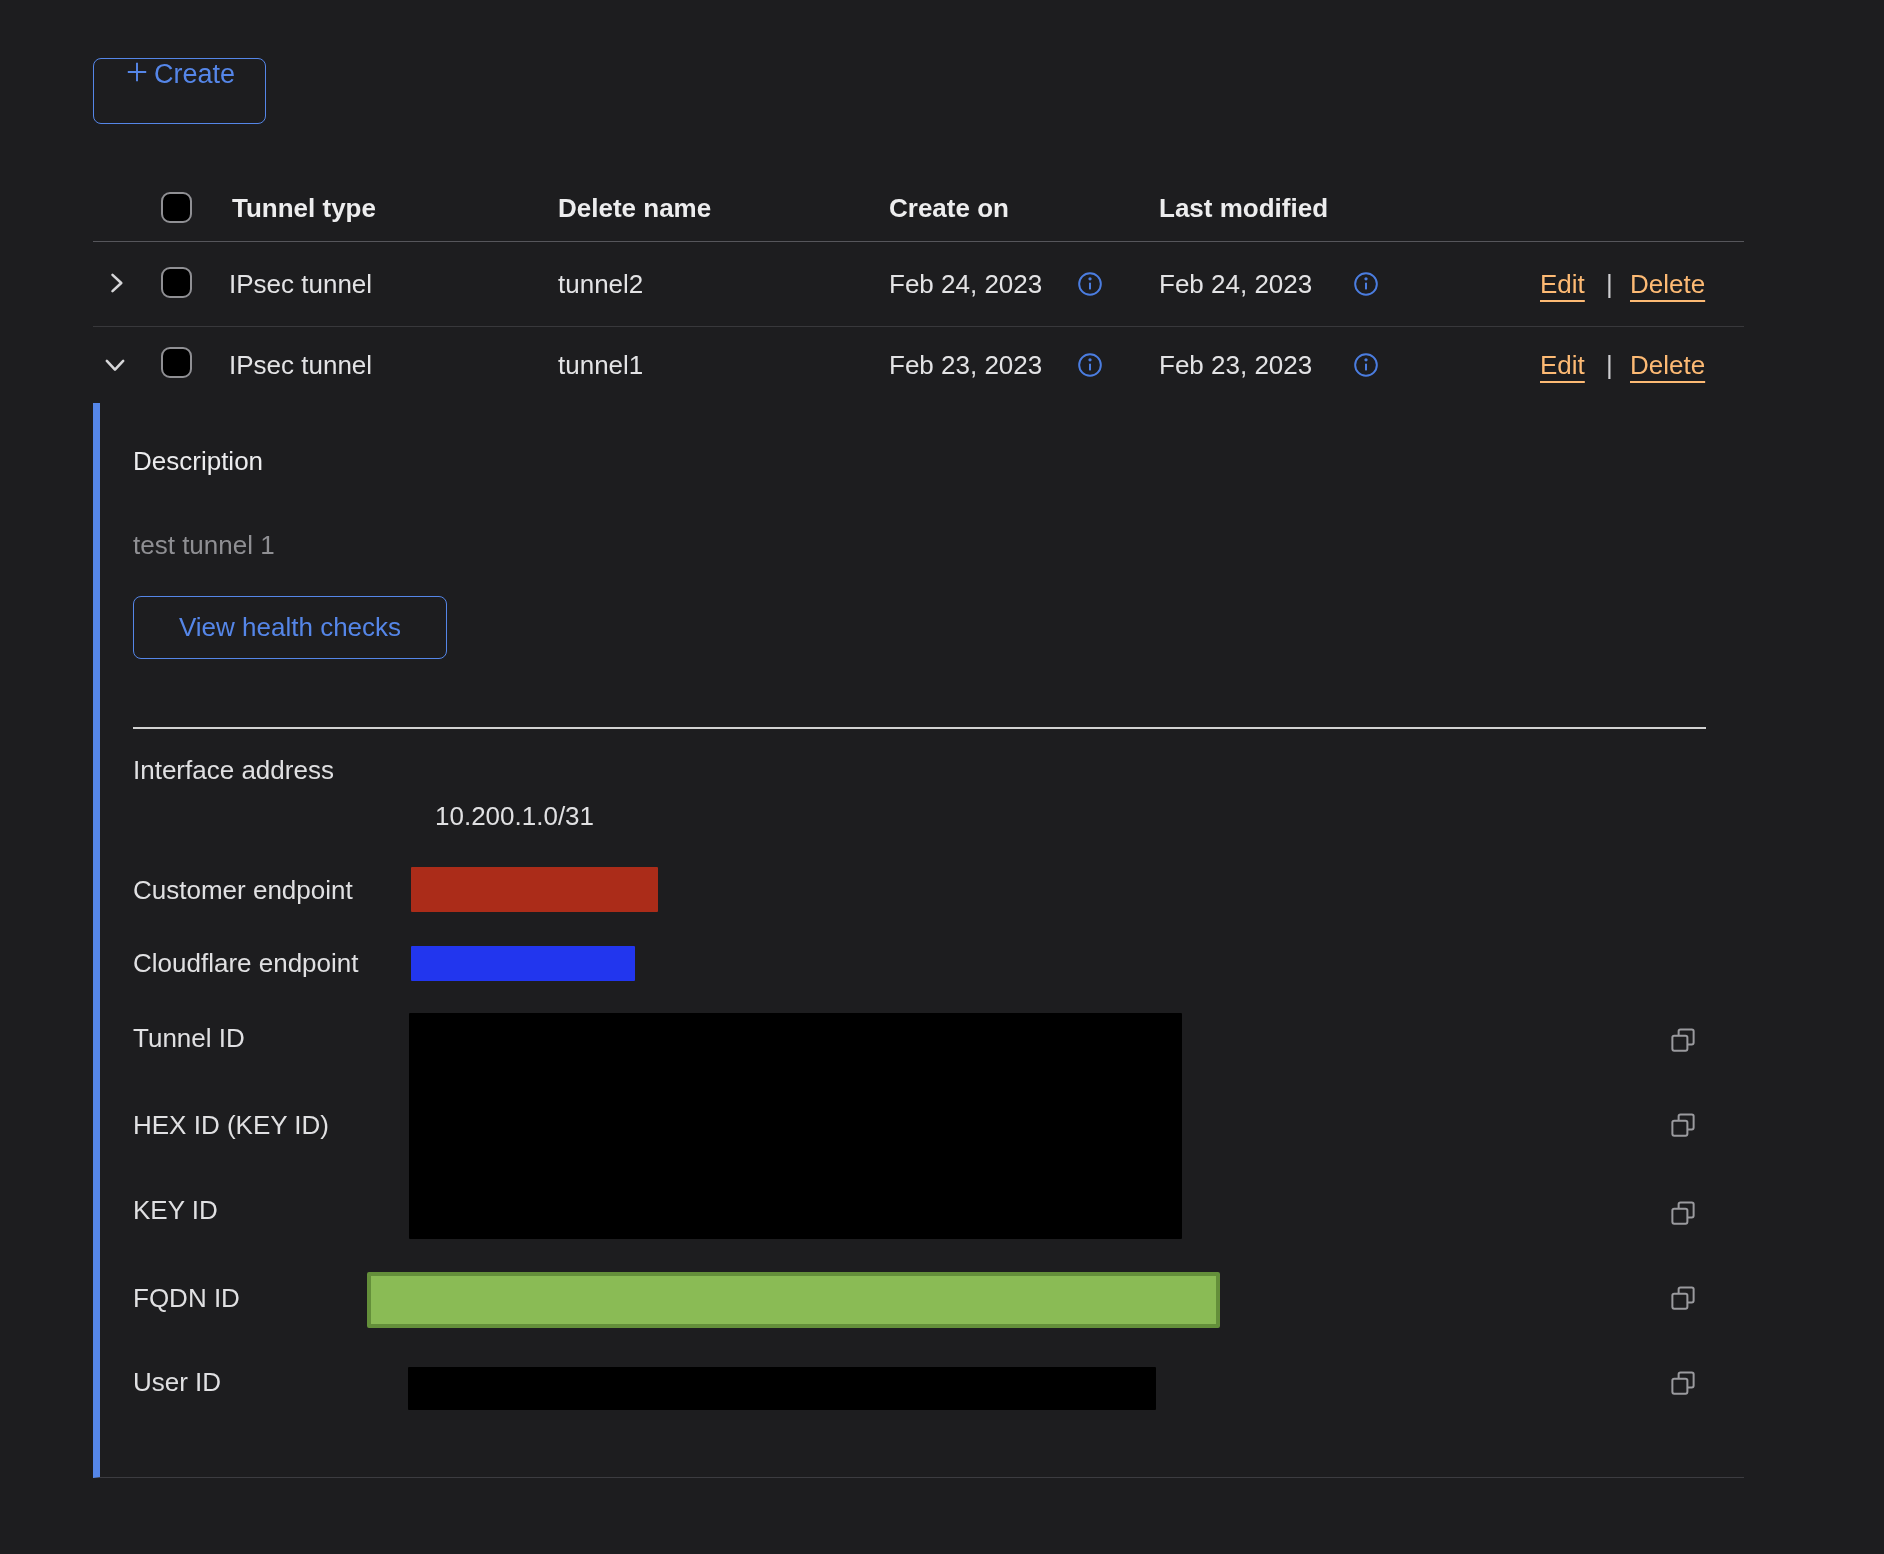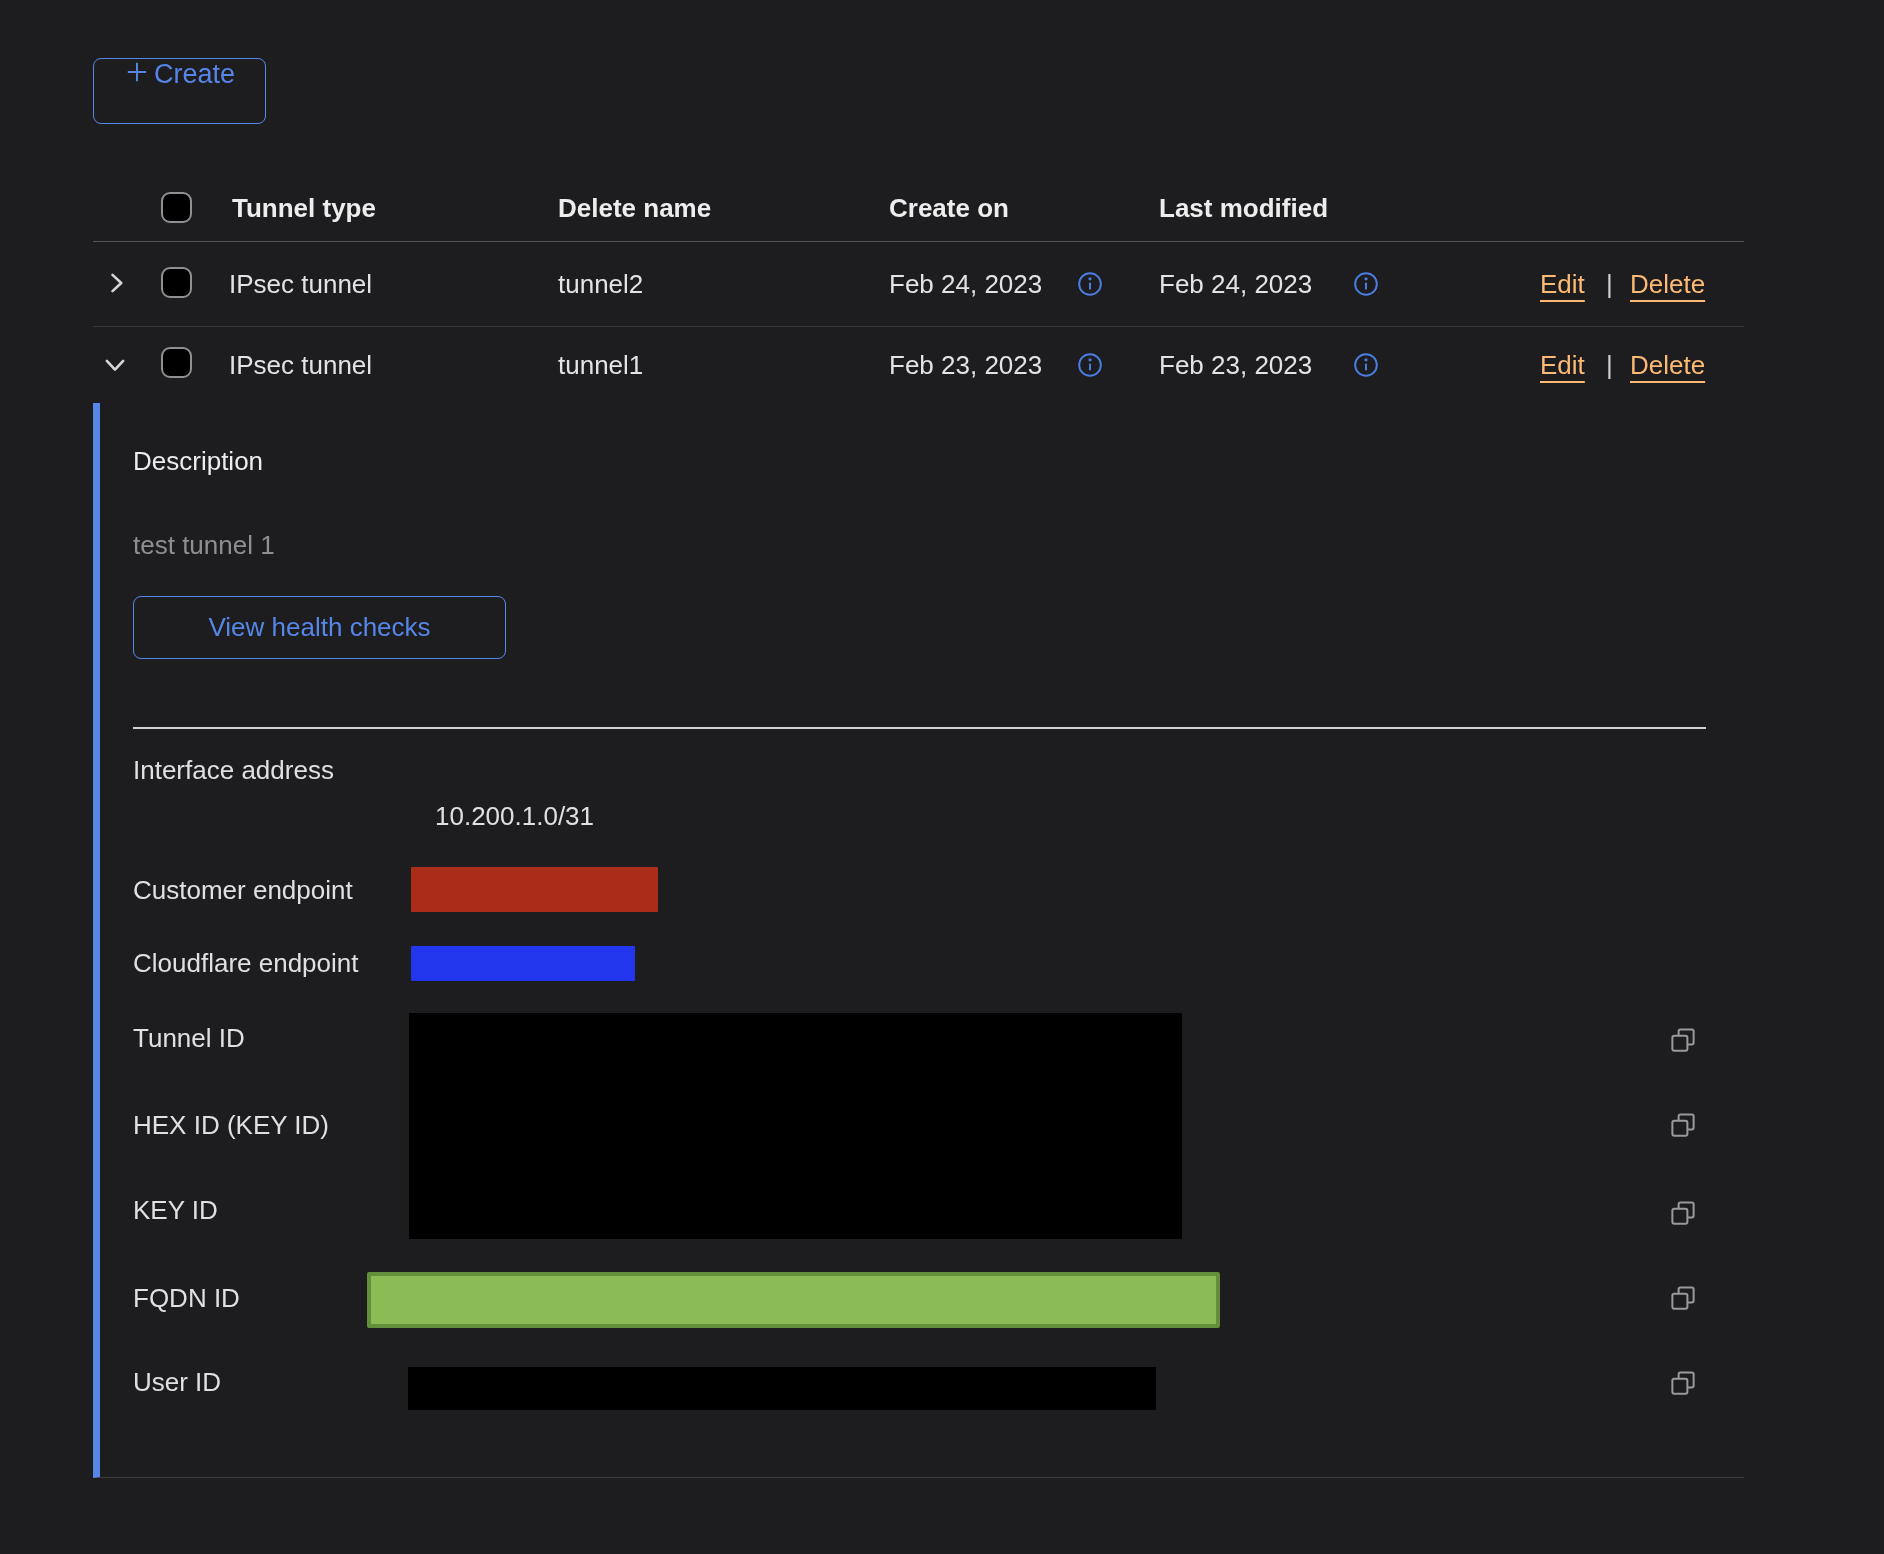--- a/index.html
+++ b/index.html
@@ -25,21 +25,21 @@
   .icon-btn{background:none;border:none;padding:0;cursor:pointer;line-height:0;}
   
   .panel{
     left:93px;top:403px;width:1651px;height:1075px;box-sizing:border-box;
     border-left:7px solid #5586e8;border-bottom:1px solid #3c3c40;background:#1d1d1f;
   }
   .lbl{font-size:26px;color:#e0e0e2;line-height:30px;white-space:nowrap;}
   .muted{color:#8f8f93;}
   .heading{color:#ececee;font-weight:400;}
   .health-btn{
-    left:133px;top:596px;width:373px;height:63px;display:flex;align-items:center;justify-content:center;
+    left:133px;top:596px;width:314px;height:63px;display:flex;align-items:center;justify-content:center;
     background:transparent;border:1.5px solid #5586e8;border-radius:8px;color:#5586e8;font-size:26px;cursor:pointer;box-sizing:border-box;
   }
   .divider{left:133px;top:727px;width:1573px;height:2px;background:#d2d2d2;}
   .redact{border-radius:1px;}
   .redact-red{left:411px;top:867px;width:247px;height:45px;background:#ab2c19;}
   .redact-blue{left:411px;top:946px;width:224px;height:35px;background:#2236ee;}
   .redact-black-big{left:409px;top:1013px;width:773px;height:226px;background:#000;}
   .redact-green{left:367px;top:1272px;width:853px;height:56px;background:#8abb55;border:4px solid #648f3a;box-sizing:border-box;border-radius:2px;}
   .redact-black-user{left:408px;top:1367px;width:748px;height:43px;background:#000;}
 </style>

